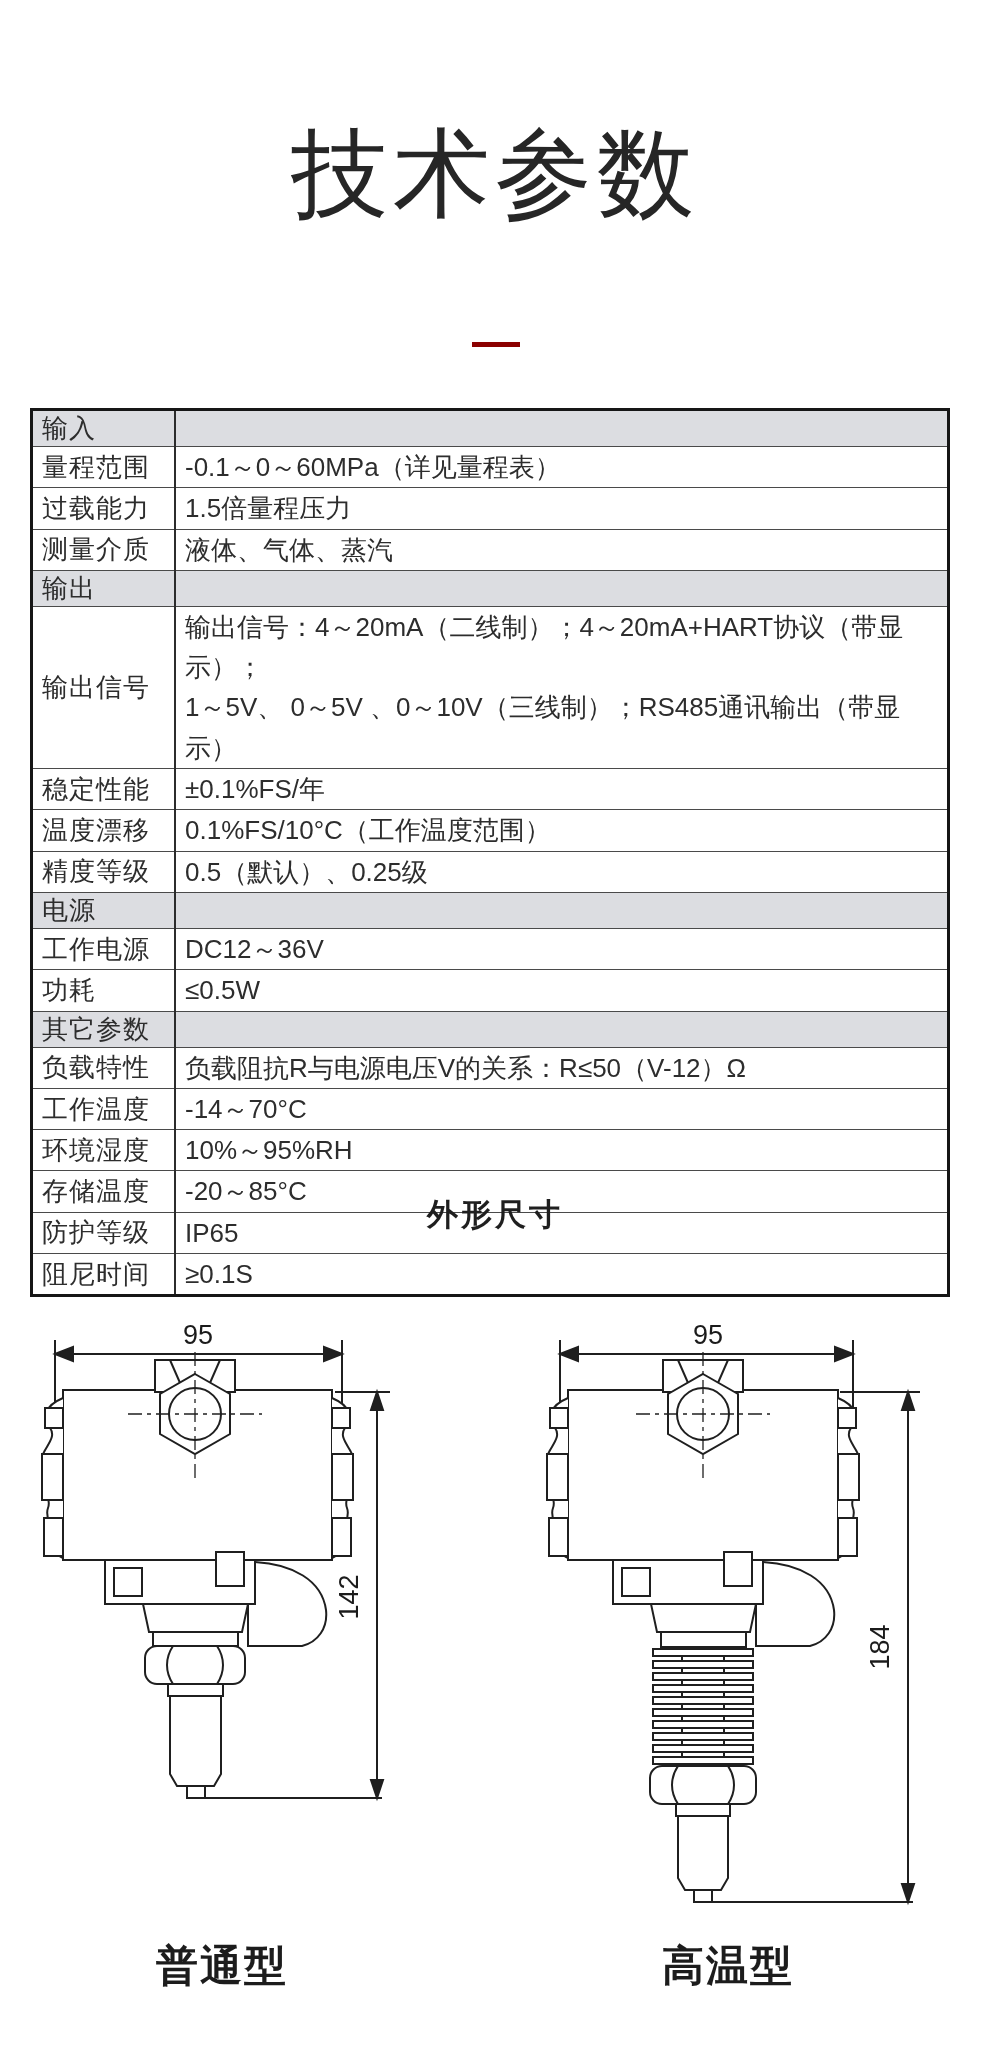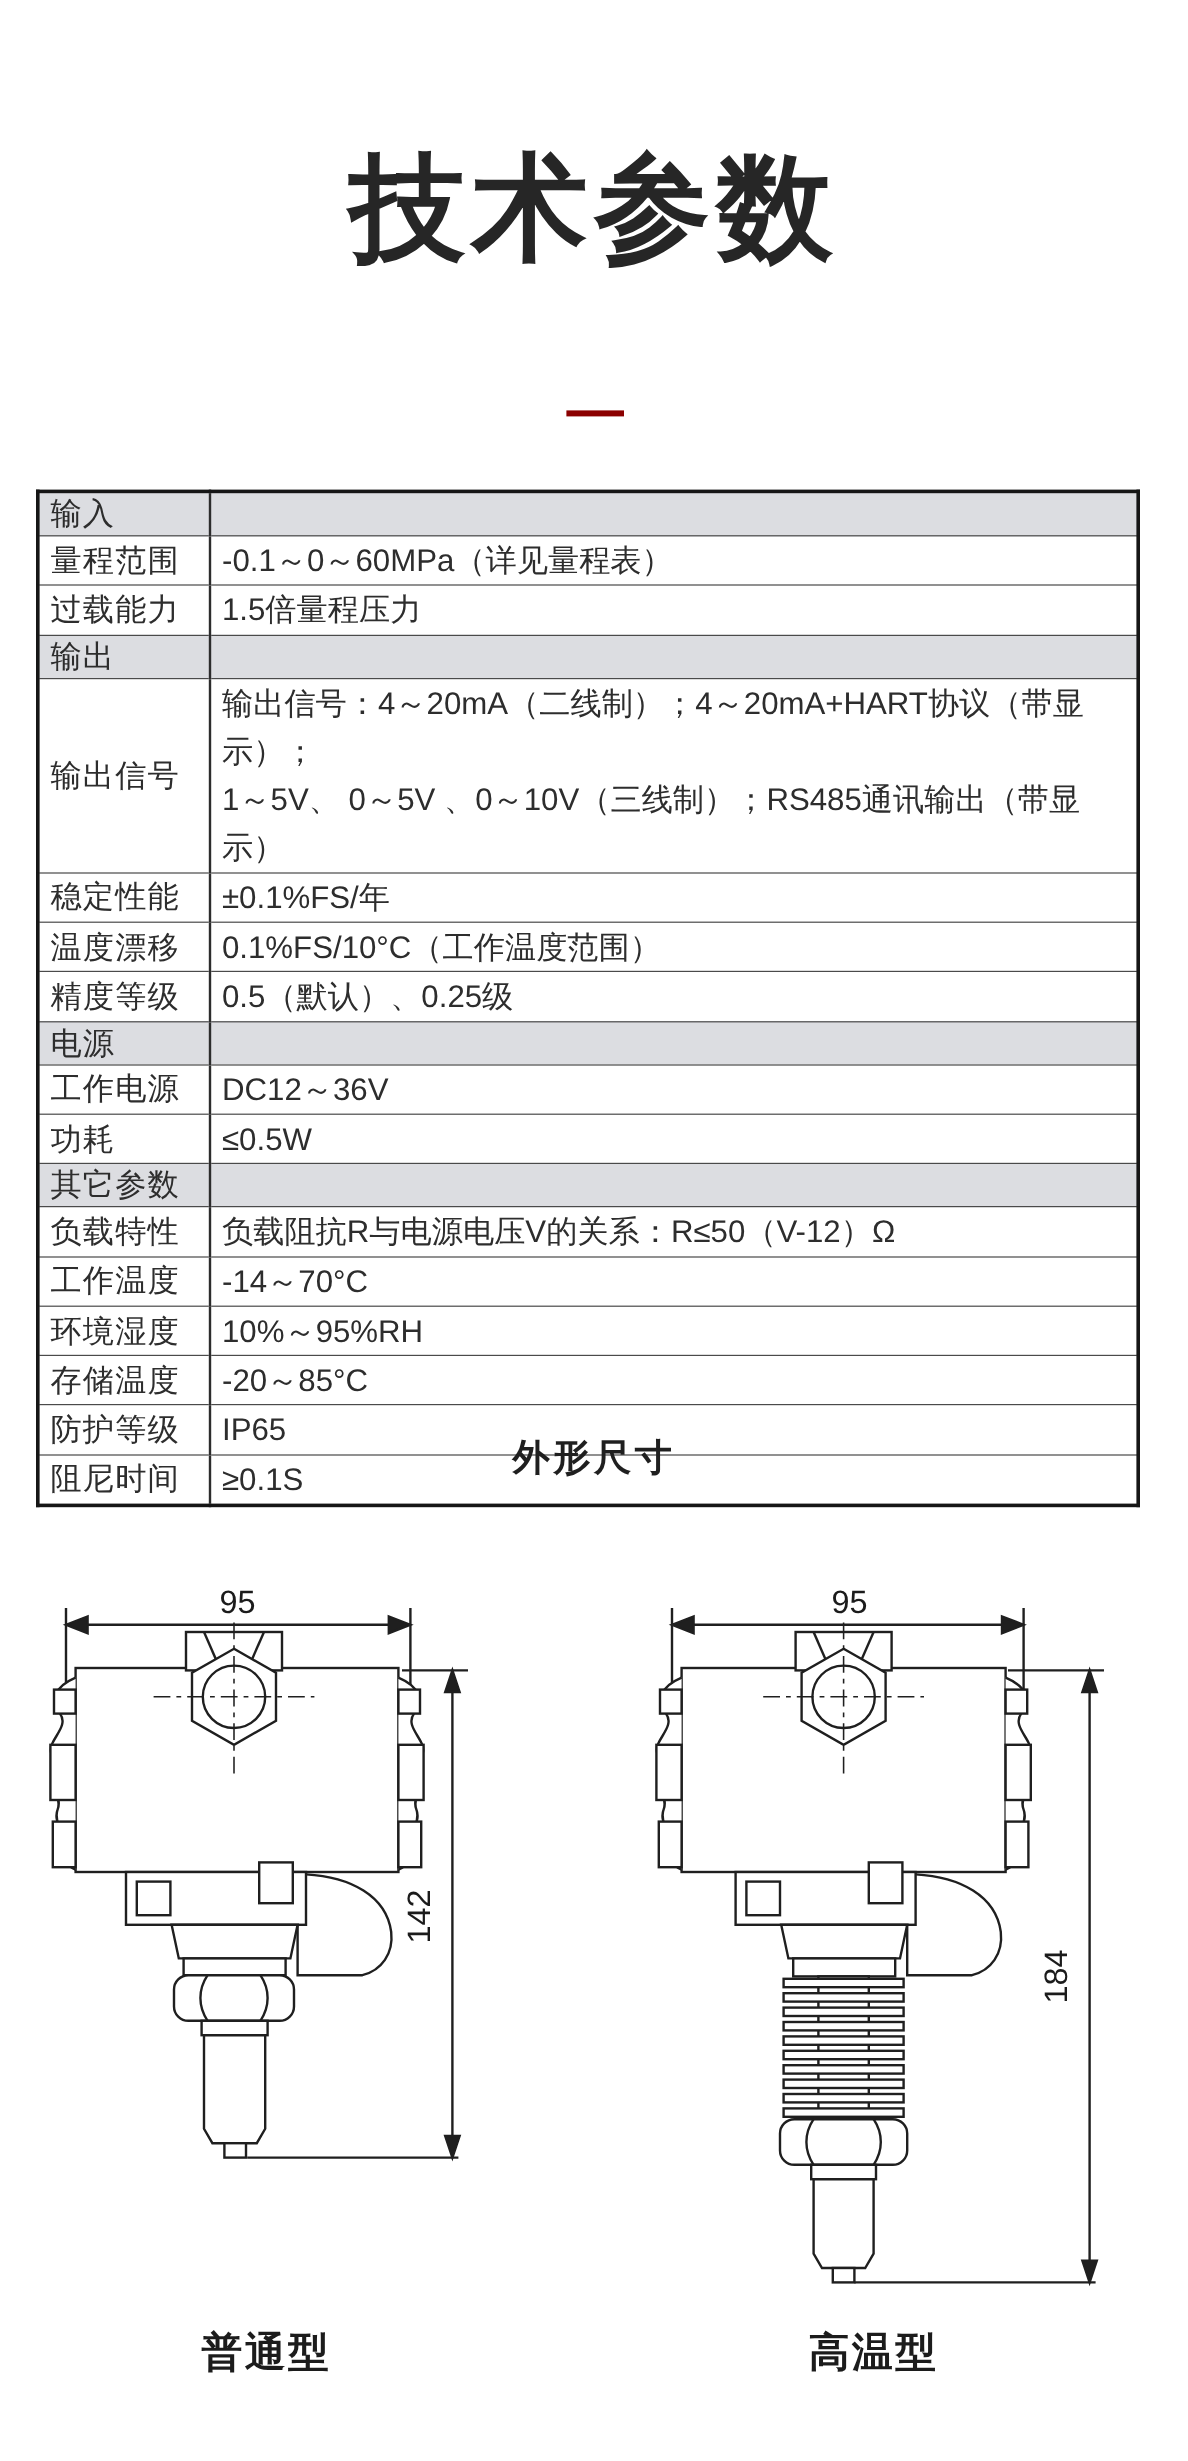--- a/index.html
+++ b/index.html
@@ -1,36 +1,36 @@
 <!DOCTYPE html>
 <html><head>
 <meta charset="utf-8">
 <style>
   html,body{margin:0;padding:0;background:#fff;}
   .page{position:relative;width:990px;height:2051px;background:#ffffff;overflow:hidden;
         font-family:"Liberation Sans",sans-serif;color:#2b2b2b;}
   .title{position:absolute;top:116px;left:0;width:100%;text-align:center;
-         font-size:97px;font-weight:700;color:#262626;letter-spacing:5px;line-height:1.2;}
+         font-size:97px;font-weight:400;color:#262626;letter-spacing:5px;line-height:1.2;}
   .divider{position:absolute;left:472px;top:342px;width:48px;height:5px;background:#8b0000;}
   
   table.spec{position:absolute;left:30px;top:408px;width:920px;border-collapse:collapse;
              table-layout:fixed;border:3px solid #161616;}
   table.spec td{border-top:1px solid #4a4a4a;font-size:26px;color:#2d2d2d;vertical-align:middle;padding:0;}
   table.spec tr:first-child td{border-top:none;}
   table.spec td.c1{width:132px;padding-left:9px;border-right:2px solid #2c2c2c;letter-spacing:1px;}
   table.spec td.c2{padding-left:9px;white-space:pre-line;line-height:1.55;}
   tr.sec{height:34px;background:#dcdde1;}
   tr.r{height:37px;}
   tr.r2{height:74px;}
   .h2{position:absolute;top:1194px;left:0;width:100%;text-align:center;
       font-size:31px;font-weight:bold;color:#1f1f1f;letter-spacing:3px;}
   .drawing{position:absolute;}
   .dw-left{left:30px;top:1302px;width:370px;height:540px;}
   .dw-right{left:420px;top:1302px;width:560px;height:620px;}
-  .model-label{position:absolute;width:220px;text-align:center;font-size:34px;
+  .model-label{position:absolute;width:220px;text-align:center;font-size:42px;
                font-weight:bold;color:#1c1c1c;letter-spacing:2px;top:1938px;}
   .ml-left{left:112px;}
   .ml-right{left:618px;}
   svg text{font-family:"Liberation Sans",sans-serif;}
 </style>
 </head>
 <body>
 
 <div class="page">
 
@@ -43,20 +43,24 @@
           <td class="c1">输入</td>
           <td class="c2"></td>
         </tr>
       <tr class="r">
           <td class="c1">量程范围</td>
           <td class="c2">-0.1～0～60MPa（详见量程表）</td>
         </tr>
       <tr class="r">
           <td class="c1">过载能力</td>
           <td class="c2">1.5倍量程压力</td>
+        </tr>
+      <tr class="r">
+          <td class="c1">测量介质</td>
+          <td class="c2">液体、气体、蒸汽</td>
         </tr>
       <tr class="sec">
           <td class="c1">输出</td>
           <td class="c2"></td>
         </tr>
       <tr class="r2">
           <td class="c1">输出信号</td>
           <td class="c2">输出信号：4～20mA（二线制）；4～20mA+HART协议（带显示）；
 1～5V、  0～5V 、0～10V（三线制）；RS485通讯输出（带显示）</td>
         </tr>

